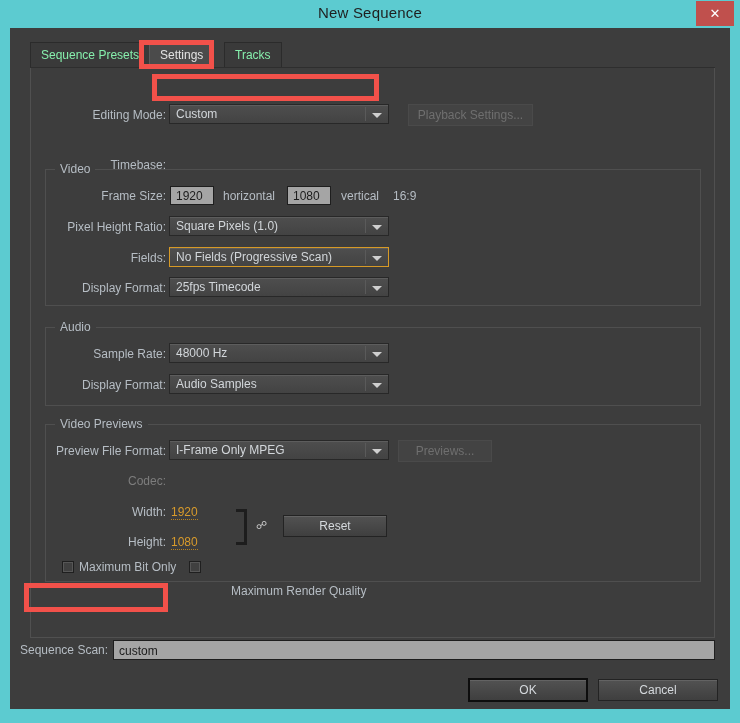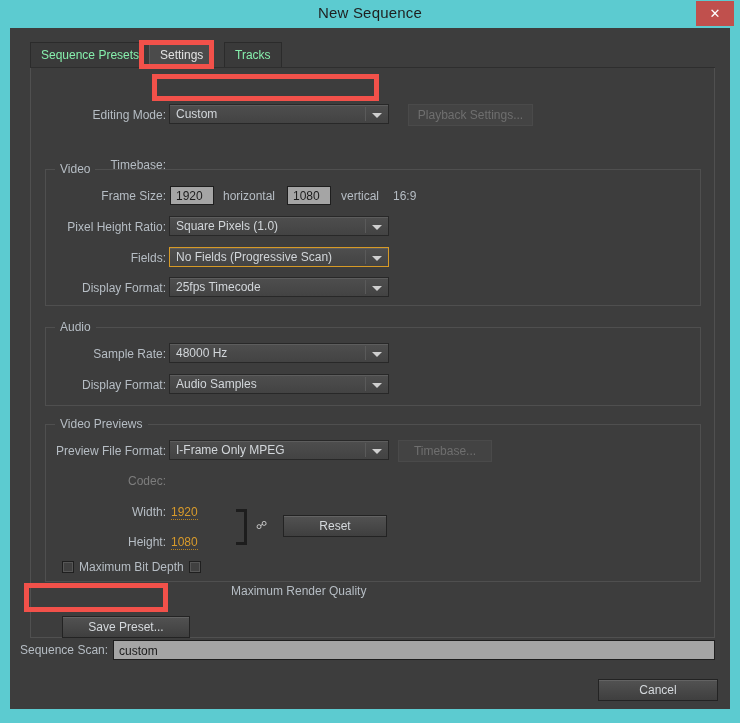--- a/index.html
+++ b/index.html
@@ -350,49 +350,49 @@
 
       <div class="group" style="left:14px; top:356px; width:656px; height:158px;"></div>
       <div class="group-title" style="left:24px; top:349px;text-align:right;">Video Previews</div>
 
       <div class="lbl" style="left:0px; top:376px; width:135px;">Preview File Format:</div>
       <div class="dd" style="left:138px; top:372px; width:220px;">
         <span class="dd-text">I-Frame Only MPEG</span>
         <span class="dd-sep"></span>
         <span class="dd-arrow"></span>
       </div>
-      <div class="btn disabled" style="left:367px; top:372px; width:94px;">Timebase...</div>
+      <div class="btn disabled" style="left:367px; top:372px; width:94px;">Previews...</div>
 
       <div class="lbl dim" style="left:0px; top:406px; width:135px;">Codec:</div>
 
       <div class="lbl" style="left:0px; top:437px; width:135px;">Width:</div>
       <div class="scrub" style="left:140px; top:437px;">1920</div>
 
       <div class="lbl" style="left:0px; top:467px; width:135px;">Height:</div>
       <div class="scrub" style="left:140px; top:467px;">1080</div>
 
       <div class="linkbracket" style="left:205px; top:441px; width:11px; height:36px;"></div>
       <div class="chain" style="left:225px; top:452px;">☍</div>
 
       <div class="btn" style="left:252px; top:447px; width:104px;">Reset</div>
 
       <div class="cbox" style="left:31px; top:493px;"></div>
-      <div class="lbl plain" style="left:48px; top:492px;">Maximum Bit Depth</div>
+      <div class="lbl plain" style="left:48px; top:492px;">Maximum Bit Only</div>
 
       <div class="cbox" style="left:158px; top:493px;"></div>
       <div class="lbl plain" style="left:175px; top:516px;margin-left:25px;">Maximum Render Quality</div>
 
-      <div class="btn" style="left:31px; top:548px; width:128px;">Save Preset...</div>
     </div>
 
     <div class="lbl plain" style="left:10px; top:615px;">Sequence Scan:</div>
     <div class="seqfield" style="left:103px; top:612px; width:602px;">
       <span>custom</span>
     </div>
 
+    <div class="btn default" style="left:458px; top:650px; width:120px; height:24px; line-height:20px;">OK</div>
     <div class="btn" style="left:588px; top:651px; width:120px;">Cancel</div>
   </div>
 
   <div class="annot" style="left:139px; top:40px; width:75px; height:29px;"></div>
   <div class="annot" style="left:152px; top:74px; width:227px; height:27px;"></div>
   <div class="annot" style="left:24px; top:583px; width:144px; height:29px;"></div>
 
 </div>
 
 </body></html>

